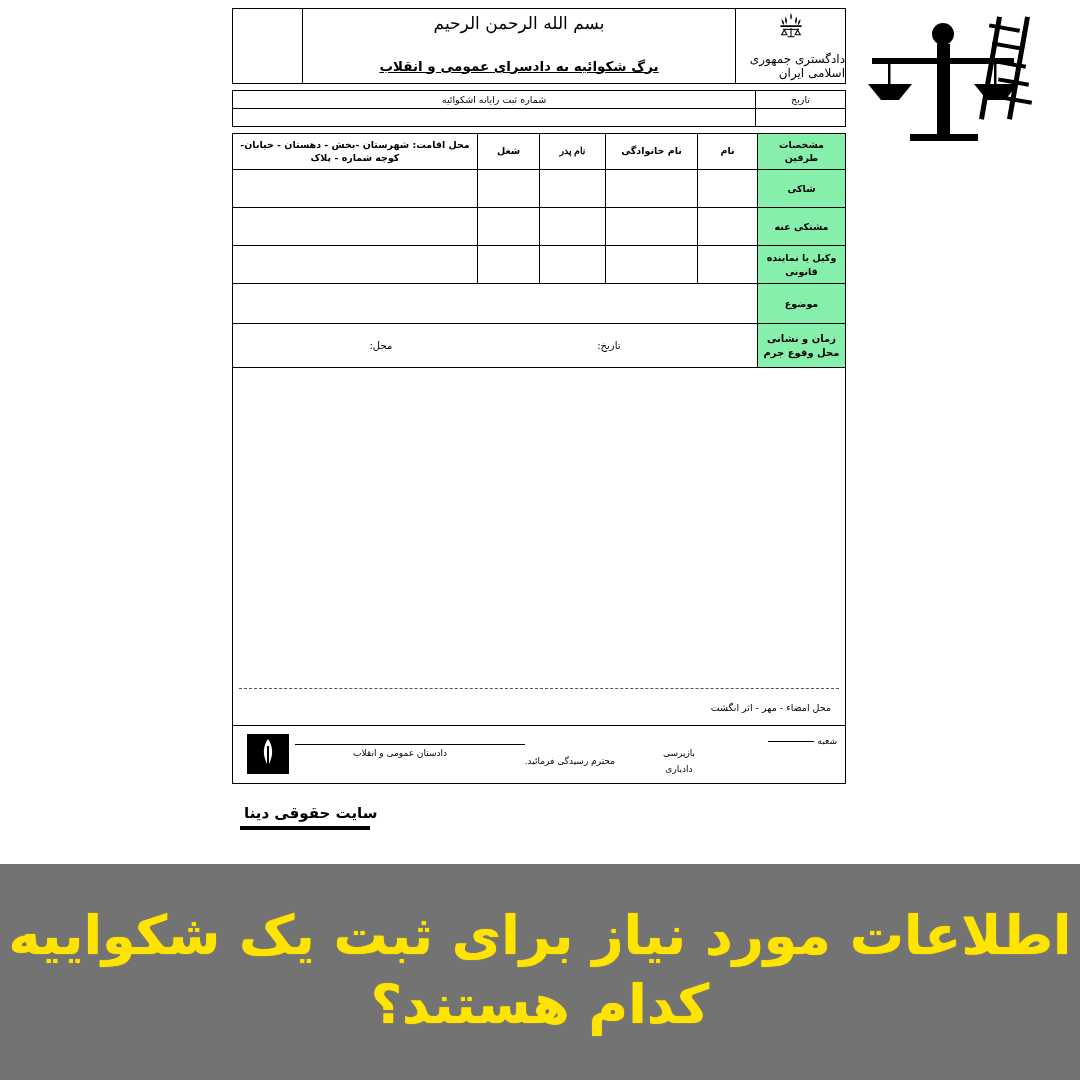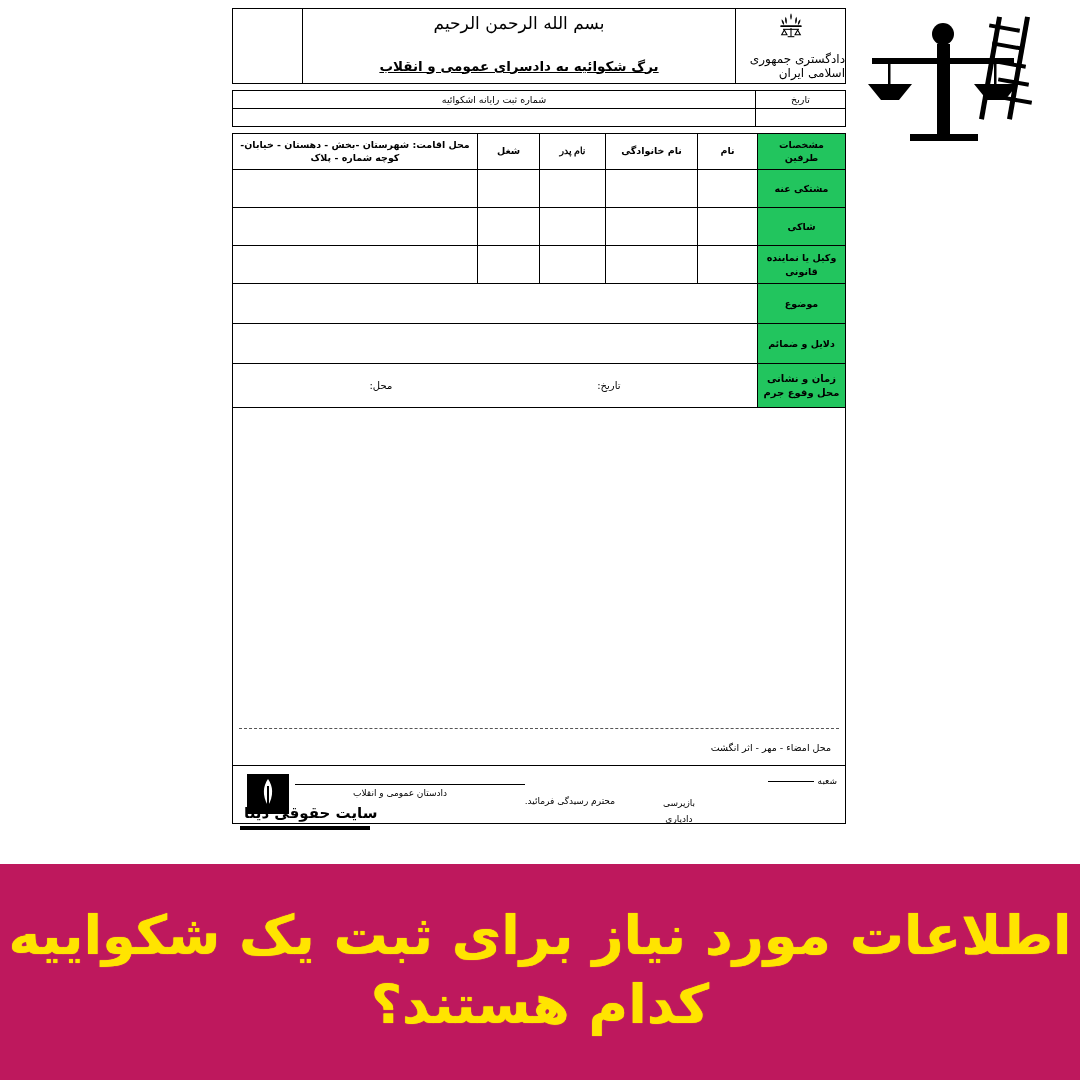--- a/index.html
+++ b/index.html
@@ -21,21 +21,21 @@
     background:#f5c400;
   }
   .side-bar.left  { left:0; }
   .side-bar.right { right:0; }
 
   
   .banner {
     position:absolute;
     left:0; top:864px;
     width:1080px; height:216px;
-    background:#be185d;
+    background:#737373;
     display:flex;
     flex-direction:column;
     align-items:center;
     justify-content:center;
     padding:6px 26px 10px 26px;
   }
   .banner-line {
     color:#ffe400;
     font-family:"DejaVu Sans", sans-serif;
     font-weight:bold;
@@ -102,21 +102,21 @@
 
   
   .reg { margin-top:6px; width:340px; }
   .reg td { height:18px; font-size:9.5px; text-align:center; }
   .reg .lbl { font-weight:normal; }
   .reg .date-col { width:90px; }
 
   
   .parties { margin-top:6px; }
   .parties td { font-size:9.5px; text-align:center; }
-  .parties .rowlabel { width:88px; font-weight:bold; background:#22c55e; }
+  .parties .rowlabel { width:88px; font-weight:bold; background:#86efac; }
   .parties thead td { font-weight:bold; height:36px; line-height:1.35; }
   .c-name     { width:60px; }
   .c-family   { width:92px; }
   .c-father   { width:66px;font-family:Liberation Serif, serif; }
   .c-job      { width:62px; }
   .c-addr     { }
   .body-row td { height:38px; }
 
   .wide-row td { height:40px; }
   .wide-row .rowlabel { text-align:center; }
@@ -152,21 +152,21 @@
   }
   .footer .col-right {
     position:absolute; right:8px; top:8px;
     text-align:center; line-height:1.7;
   }
   .footer .rule {
     display:inline-block; width:46px; border-bottom:1px solid #000;
     margin:0 4px; vertical-align:middle;
   }
   .footer .mid {
-    position:absolute; right:150px; top:29px; line-height:1.8; text-align:center;margin-left:20px;
+    position:absolute; right:150px; top:19px; line-height:1.8; text-align:center;margin-left:20px;
   }
   .footer .left-line {
     position:absolute; left:62px; top:18px; width:230px;
     border-bottom:1px solid #000;
   }
   .footer .left-text {
     position:absolute; left:120px; top:22px; font-size:9px;
   }
   .footer .penlogo { position:absolute; left:12px; top:6px; }
 
@@ -230,53 +230,49 @@
         <td class="rowlabel">مشخصات طرفین</td>
         <td class="c-name">نام</td>
         <td class="c-family">نام خانوادگی</td>
         <td class="c-father">نام پدر</td>
         <td class="c-job">شغل</td>
         <td class="c-addr">محل اقامت: شهرستان -بخش - دهستان - خیابان- کوچه شماره - پلاک</td>
       </tr>
     </thead>
     <tbody>
       <tr class="body-row">
+        <td class="rowlabel">شاکی</td>
+        <td></td>
+        <td></td>
+        <td></td>
+        <td></td>
+        <td></td>
+      </tr>
+      <tr class="body-row">
         <td class="rowlabel">مشتکی عنه</td>
-        <td></td>
-        <td></td>
-        <td></td>
-        <td></td>
-        <td></td>
-      </tr>
-      <tr class="body-row">
-        <td class="rowlabel">شاکی</td>
         <td></td>
         <td></td>
         <td></td>
         <td></td>
         <td></td>
       </tr>
       <tr class="body-row">
         <td class="rowlabel tall-label">وکیل یا نماینده قانونی</td>
         <td></td>
         <td></td>
         <td></td>
         <td></td>
         <td></td>
       </tr>
 
       <tr class="wide-row">
         <td class="rowlabel">موضوع</td>
         <td colspan="5"></td>
       </tr>
 
-      <tr class="wide-row">
-        <td class="rowlabel tall-label">دلایل و ضمائم</td>
-        <td colspan="5"></td>
-      </tr>
 
       <tr class="crime-row">
         <td class="rowlabel tall-label">زمان و نشانی محل وقوع جرم</td>
         <td colspan="5">
           <div class="crime-inner">
             <span>تاریخ:</span>
             <span>محل:</span>
           </div>
         </td>
       </tr>

